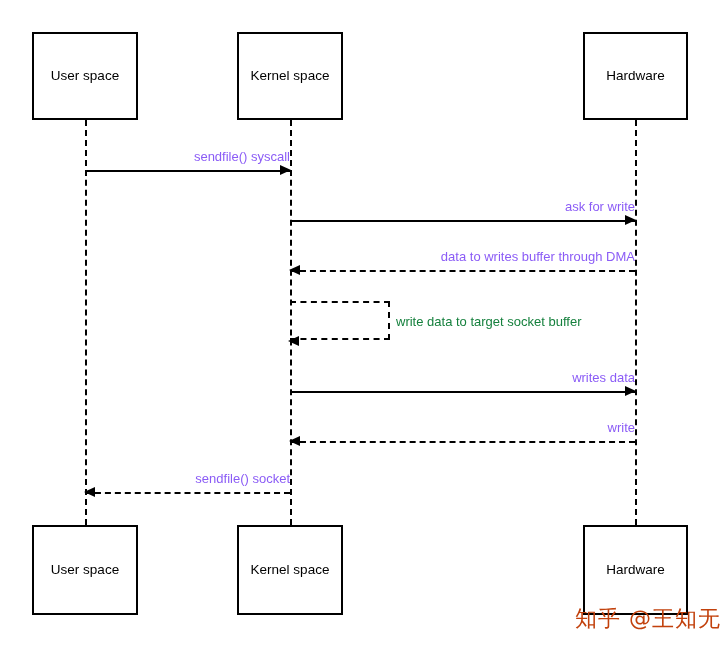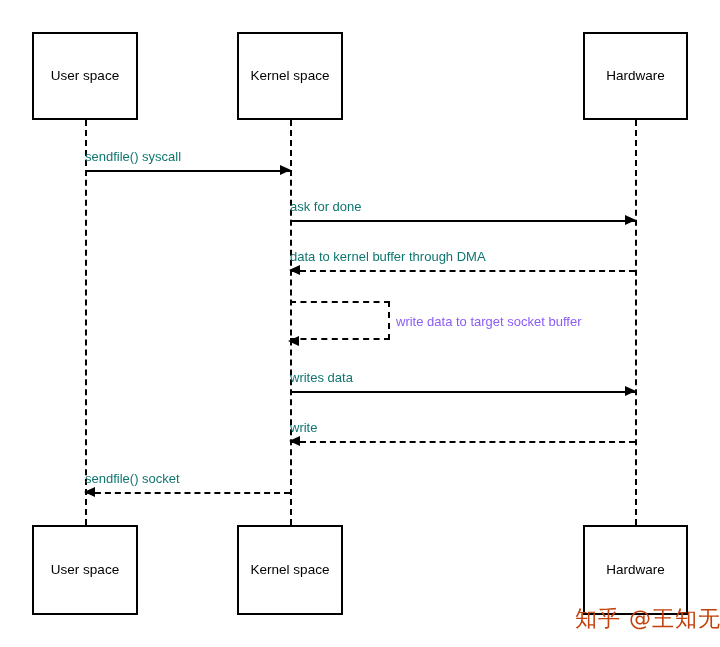--- a/index.html
+++ b/index.html
@@ -76,23 +76,23 @@
   }
   .msg.to-left .head {
     left: -1px;
     border-right: 11px solid #000000;
   }
   .msg .caption {
     position: absolute;
     left: 0;
     right: 0;
     bottom: 7px;
-    text-align: left;
+    text-align: right;
     font-size: 13px;
-    color: #0f766e;
+    color: #8b5cf6;
     white-space: nowrap;
     line-height: 1;
   }
 
   
   .selfmsg {
     position: absolute;
     box-sizing: border-box;
     border-top: 2px dashed #000000;
     border-right: 2px dashed #000000;
@@ -110,21 +110,21 @@
     border-bottom: 5.5px solid transparent;
     border-right: 11px solid #000000;
   }
   .selfmsg .caption {
     position: absolute;
     left: 100%;
     bottom: 50%;
     transform: translateY(50%);
     margin-left: 8px;
     font-size: 13px;
-    color: #8b5cf6;
+    color: #15803d;
     white-space: nowrap;
     line-height: 1;
     margin-top: 32px;
   }
 
   
   .watermark {
     position: absolute;
     font-size: 22px;
     color: #c2410c;
@@ -157,27 +157,27 @@
 
   <div class="msg to-right" style="left:85px; top:170px; width:205px;">
     <div class="line"></div>
     <div class="head"></div>
     <div class="caption">sendfile() syscall</div>
   </div>
 
   <div class="msg to-right" style="left:290px; top:220px; width:345px;">
     <div class="line"></div>
     <div class="head"></div>
-    <div class="caption">ask for done</div>
+    <div class="caption">ask for write</div>
   </div>
 
   <div class="msg to-left dashed" style="left:290px; top:270px; width:345px;">
     <div class="line"></div>
     <div class="head"></div>
-    <div class="caption">data to kernel buffer through DMA</div>
+    <div class="caption">data to writes buffer through DMA</div>
   </div>
 
   <div class="selfmsg" style="left:290px; top:301px; width:100px; height:39px;">
     <div class="head"></div>
     <div class="caption">write data to target socket buffer</div>
   </div>
 
   <div class="msg to-right" style="left:290px; top:391px; width:345px;">
     <div class="line"></div>
     <div class="head"></div>

